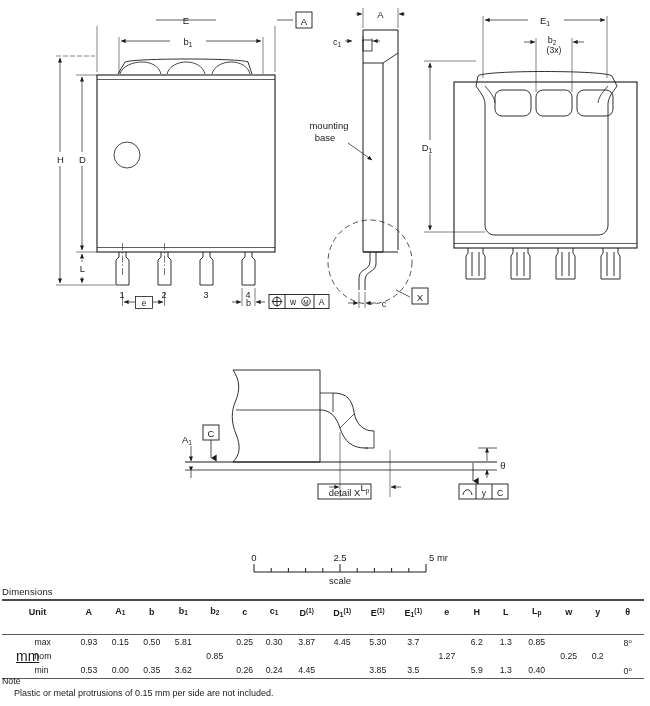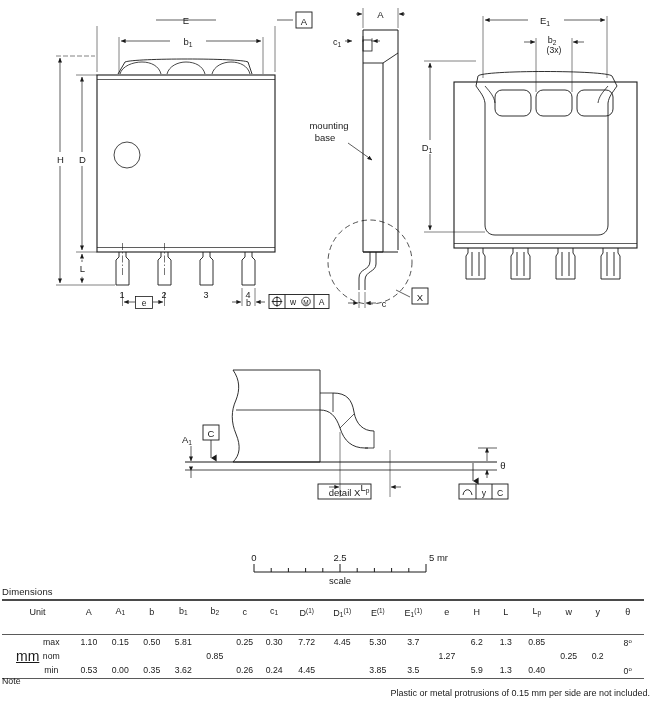--- a/index.html
+++ b/index.html
@@ -20,29 +20,29 @@
   .rule-thick{height:1.6px;background:#4a4a4a;width:642px;margin-left:2px;}
   .rule-thin{height:1.0px;background:#5a5a5a;width:642px;margin-left:2px;}
   table.dims{
     border-collapse:collapse;width:642px;margin-left:2px;
     font-size:8.7px;table-layout:fixed;
   }
   table.dims th,table.dims td{
     padding:0;text-align:center;font-weight:normal;
     height:13px;line-height:13px;white-space:nowrap;
   }
-  table.dims th{font-weight:normal;font-size:9px;padding-bottom:14px;padding-top:3px;text-align:center;}
-  table.dims td.rowlabel{text-align:center;padding-right:5px;font-size:8.7px;}
+  table.dims th{font-weight:bold;font-size:9px;padding-bottom:14px;padding-top:3px;text-align:center;}
+  table.dims td.rowlabel{text-align:left;padding-right:5px;font-size:8.7px;}
   table.dims td.unitlabel{text-align:right;padding-left:14px;font-size:14px;text-decoration:underline;}
   sub{font-size:6.6px;vertical-align:-0.18em;}
   sup{font-size:6.4px;vertical-align:0.42em;}
   .deg{font-size:6px;vertical-align:0.5em;}
   .note-wrap{position:absolute;left:0;top:676px;width:650px;}
   .note-title{font-size:8.8px;padding-left:2px;}
-  .note-body{font-size:9px;padding-left:14px;padding-top:2px;text-align:right;}
+  .note-body{font-size:9px;padding-left:14px;padding-top:2px;}
 </style>
 </head>
 <body>
 
 <div class="root">
 
   <svg class="drawing" viewBox="0 0 650 530">
     <defs>
       <marker id="ah" markerWidth="7" markerHeight="6" refX="6.6" refY="3" orient="auto">
         <path d="M0,0 L7,3 L0,6 z" fill="#1a1a1a"></path>
@@ -383,28 +383,28 @@
           <col style="width:28px">
           <col style="width:33px">
         <col style="width:30px">
           <col style="width:27px">
           <col style="width:32px">
       </colgroup>
       <tbody>
         <tr>
           <td class="unitlabel"></td>
           <td class="rowlabel">max</td>
-          <td>1.10</td>
+          <td>0.93</td>
           <td>0.15</td>
           <td>0.50</td>
           <td>5.81</td>
           <td></td>
           <td>0.25</td>
           <td>0.30</td>
-          <td>7.72</td>
+          <td>3.87</td>
           <td>4.45</td>
           <td>5.30</td>
           <td>3.7</td>
           <td></td>
           <td>6.2</td>
           <td>1.3</td>
           <td>0.85</td>
           <td></td>
           <td></td>
           <td><span>8</span><span class="deg">o</span></td>

